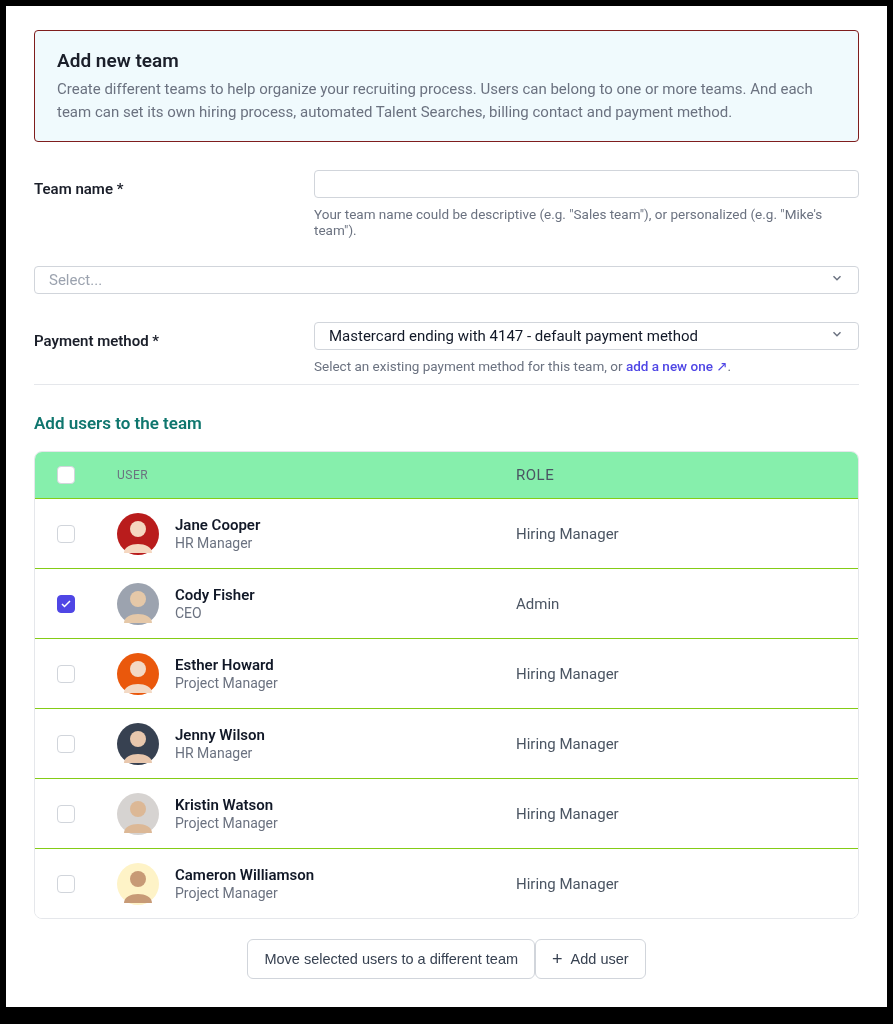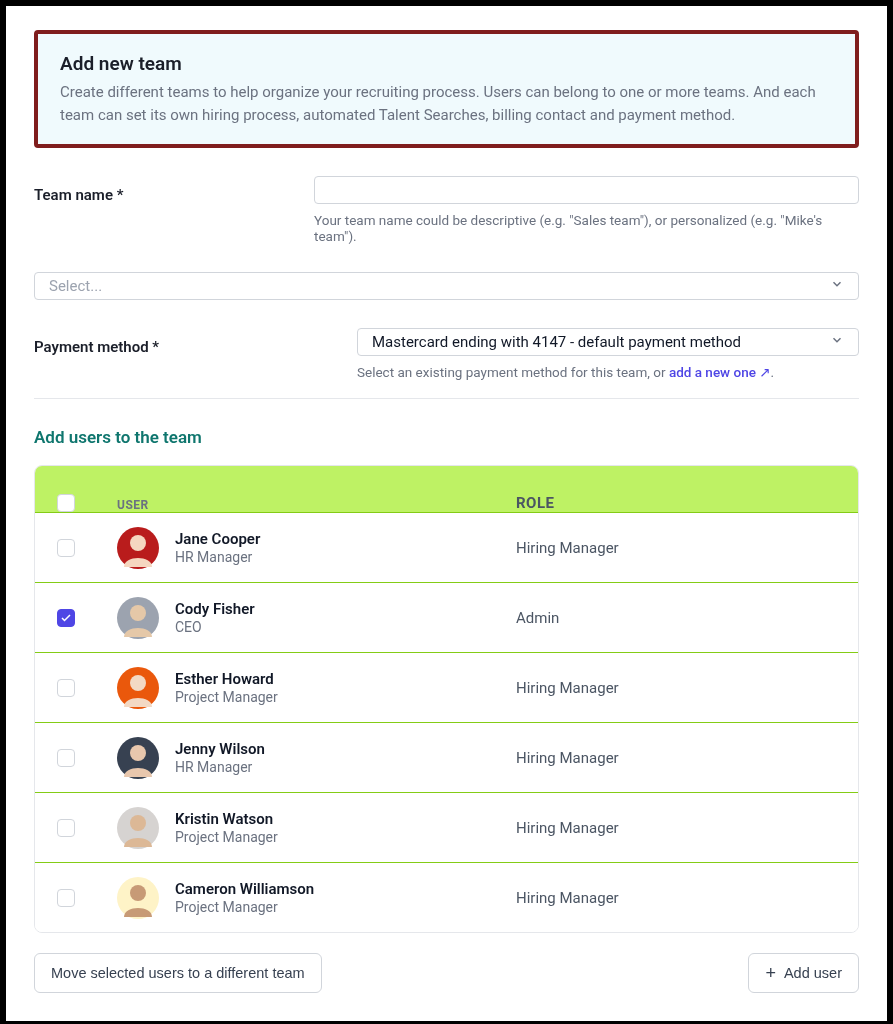--- a/index.html
+++ b/index.html
@@ -9,21 +9,21 @@
     display: flex;
     justify-content: center;
     padding: 6px;
   }
   .frame {
     width: 881px;
     background: #fff;
     padding: 24px 28px 28px 28px;
   }
   .info-box {
-    border: 4px solid #7f1d1d;
+    border: 1px solid #7f1d1d;
     background: #f0fafd;
     border-radius: 4px;
     padding: 18px 22px;
     margin-bottom: 28px;
   }
   .info-box h2 {
     font-size: 19px;
     font-weight: 600;
     color: #1b1f2a;
     margin-bottom: 6px;
@@ -93,26 +93,25 @@
     border-radius: 8px;
     overflow: hidden;
   }
   .users-header, .user-row {
     display: flex;
     align-items: center;
     padding: 0 22px;
   }
   .users-header {
     height: 46px;
-    background: #bef264;
+    background: #86efac;
     font-size: 12px;
     letter-spacing: 0.5px;
     color: #6b7280;
-    font-weight: 700;
-    align-items: flex-end;
+    font-weight: 400;
   }
   .col-check { width: 60px; display:flex; align-items:center; }
   .col-user  { flex: 1; display:flex; align-items:center; gap:16px; }
   .col-role  { width: 320px; font-size: 15px; color: #4b5563; }
   .user-row {
     height: 70px;
     border-top: 1px solid #84cc16;
     background: #fff;
   }
   .checkbox {
@@ -132,21 +131,21 @@
   .checkbox svg { display:none; }
   .avatar {
     width: 42px; height: 42px; border-radius: 50%;
     display:inline-flex; align-items:center; justify-content:center;
     flex-shrink: 0;
   }
   .avatar svg { width:42px; height:42px; }
   .user-info .name { font-size: 15px; font-weight: 600; color: #111827; }
   .user-info .title { font-size: 14px; color: #6b7280; margin-top:1px; }
   .actions {
-    display:flex; justify-content: space-between; margin-top: 20px;
+    display:flex; justify-content: center; margin-top: 20px;
   }
   .btn {
     height: 40px;
     border: 1px solid #d1d5db;
     border-radius: 6px;
     background: #fff;
     padding: 0 16px;
     font-size: 14.5px;
     font-weight: 500;
     color: #374151;
@@ -179,21 +178,21 @@
         <span class="placeholder">Select...</span>
         <span class="caret">
           <svg width="14" height="14" viewBox="0 0 24 24" fill="none" stroke="currentColor" stroke-width="2.5">
               <polyline points="6 9 12 15 18 9"></polyline>
             </svg>
         </span>
       </div>
     </div>
   </div>
 
-  <div class="form-row" style="margin-bottom:18px;gap:43px;">
+  <div class="form-row" style="margin-bottom:10px;">
     <div class="label-col">Payment method *</div>
     <div class="input-col">
       <div class="select-box">
         <span>Mastercard ending with 4147 - default payment method</span>
         <span class="caret">
           <svg width="14" height="14" viewBox="0 0 24 24" fill="none" stroke="currentColor" stroke-width="2.5">
               <polyline points="6 9 12 15 18 9"></polyline>
             </svg>
         </span>
       </div>

